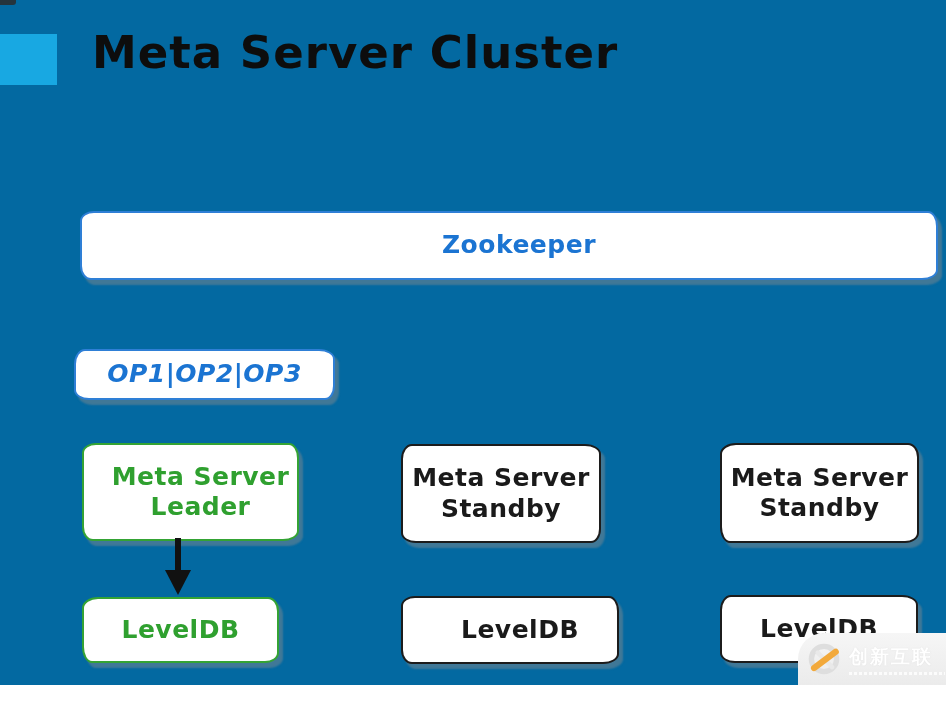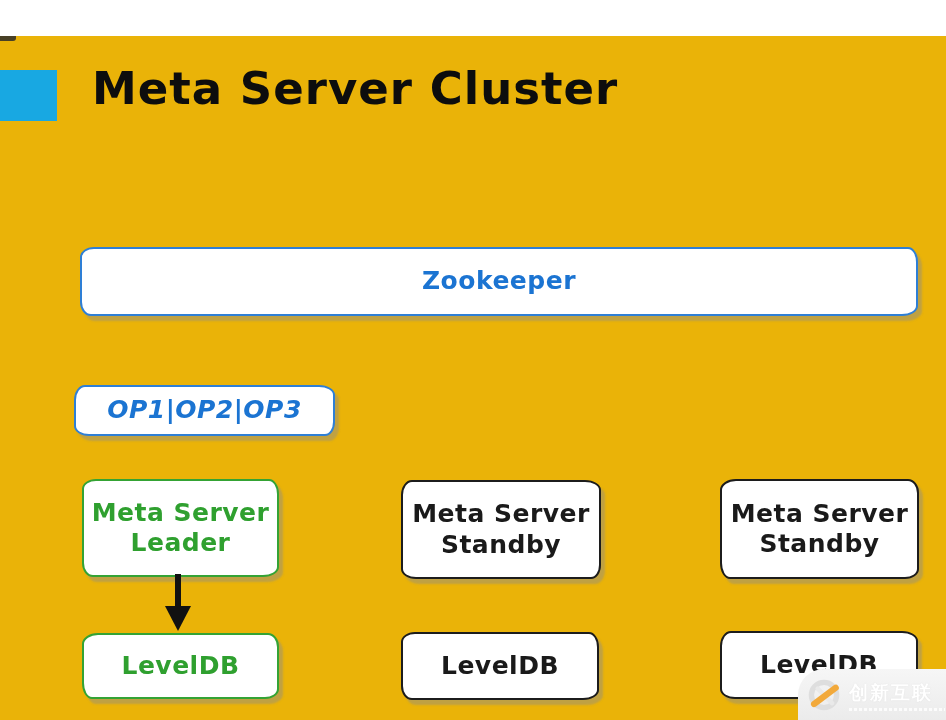--- a/index.html
+++ b/index.html
@@ -1,22 +1,21 @@
 <!DOCTYPE html>
 <html><head>
 <meta charset="utf-8">
 <style>
   html,body{margin:0;padding:0;background:#ffffff;}
   .slide{
     position:relative;
     width:946px;height:685px;
-    background:#eab308;
+    background:#0369a1;
     overflow:hidden;
     font-family:"DejaVu Sans","Liberation Sans",sans-serif;
-    margin-top:36px;
   }
   .corner-speck{
     position:absolute;left:0;top:0;width:16px;height:5px;
     background:#2b2b2b;border-radius:0 0 3px 0;opacity:.85;
   }
   .accent-square{
     position:absolute;left:0;top:34px;width:57px;height:51px;
     background:#18a8e2;
   }
   .page-title{
@@ -26,21 +25,21 @@
   }
   
   .box{
     position:absolute;
     background:#ffffff;
     border:2px solid #1c1c1c;
     display:flex;align-items:center;justify-content:center;
     text-align:center;
     box-shadow:4px 5px 2px rgba(140,140,140,.45);
   }
-  .sk-a{border-radius:14px 10px 16px 11px / 10px 15px 10px 14px;}
+  .sk-a{border-radius:14px 10px 16px 11px / 10px 15px 10px 14px;padding-left:20px;}
   .sk-b{border-radius:11px 16px 10px 15px / 15px 10px 14px 10px;}
   .sk-c{border-radius:16px 11px 14px 10px / 11px 14px 10px 16px;}
   .box--blue{border-color:#2e7fd6;}
   .box--green{border-color:#34a334;}
   .box--black{border-color:#1c1c1c;}
   .box-label{
     font-weight:bold;font-size:25px;line-height:1.22;
     white-space:pre-line;letter-spacing:.5px;
   }
   .label--blue{color:#1b74d2;}

